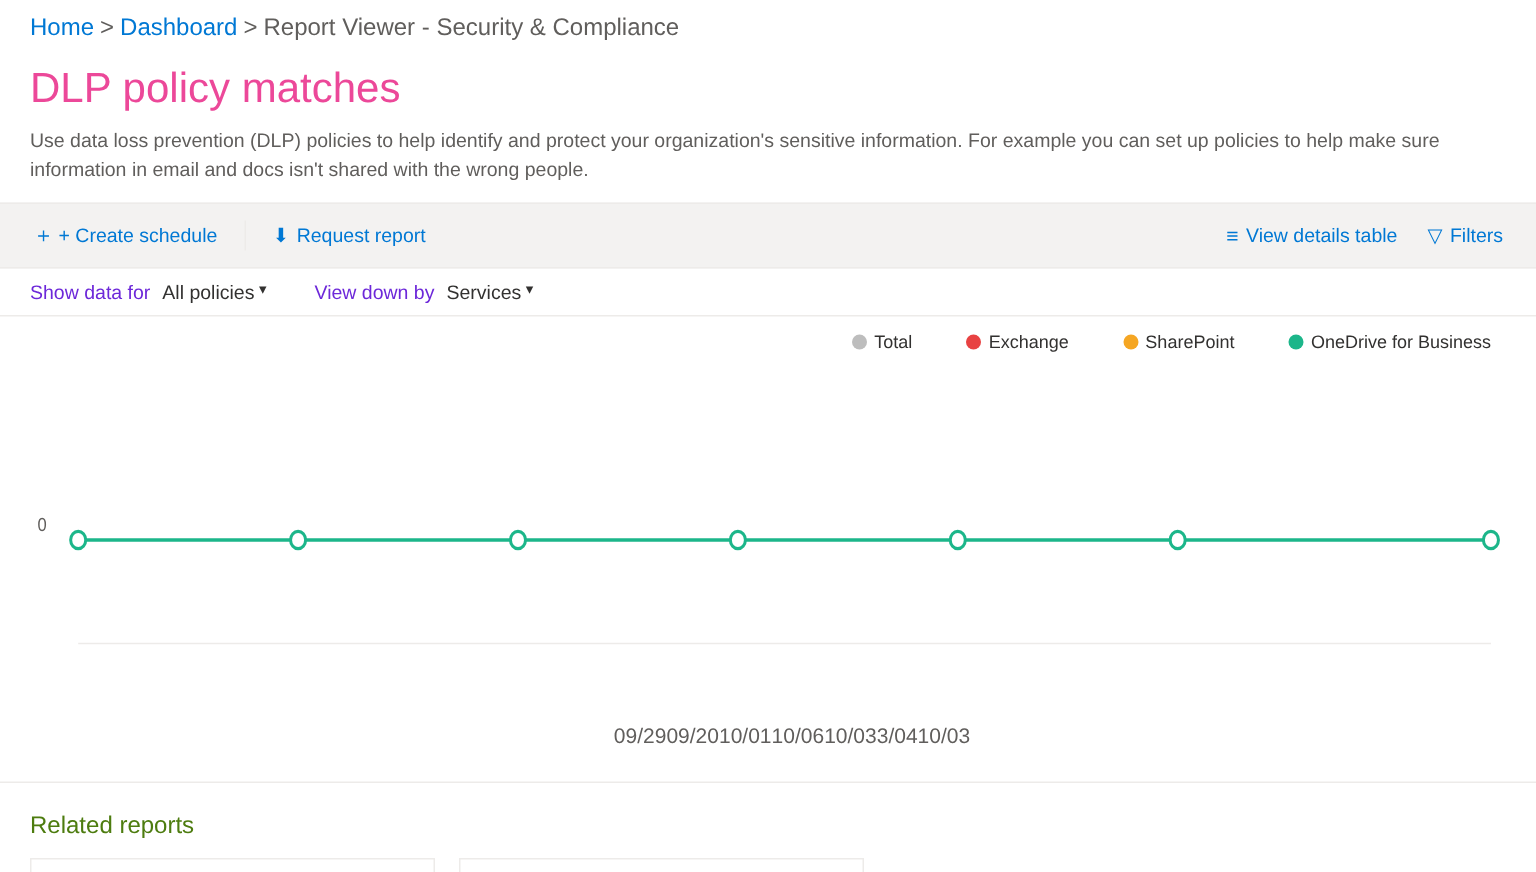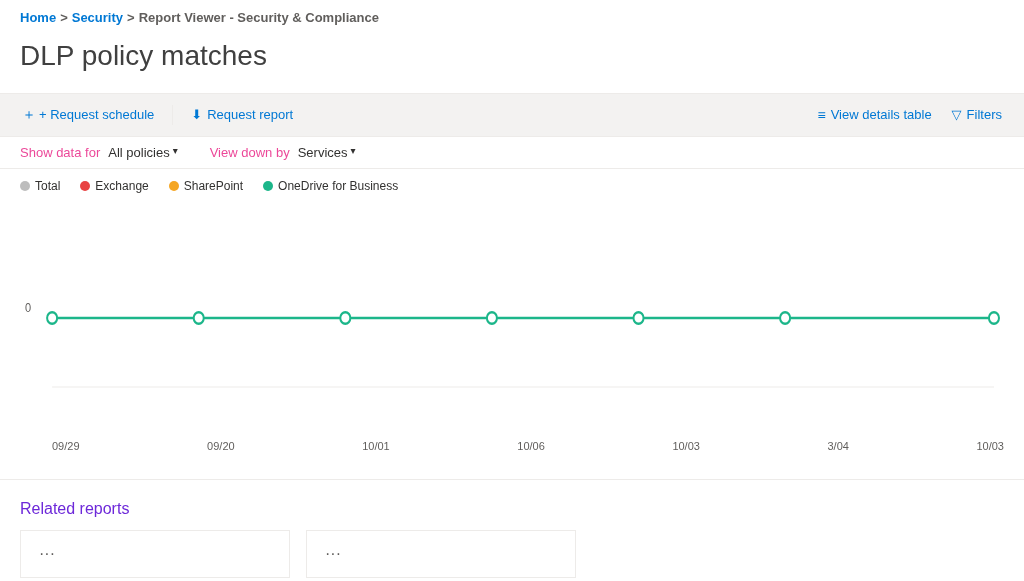--- a/index.html
+++ b/index.html
@@ -9,39 +9,38 @@
       color: #323130;
       background: #fff;
       padding: 0;
     }
 
     
     .breadcrumb {
       display: flex;
       align-items: center;
       padding: 10px 20px 6px 20px;
-      font-size: 13px;
+      font-size: 16px;
       color: #605e5c;
       gap: 4px;
-      font-weight: bold;
     }
     .breadcrumb a {
       color: #0078d4;
       text-decoration: none;
     }
     .breadcrumb .sep { color: #605e5c; }
 
     
     .page-header {
       padding: 8px 20px 12px 20px;
     }
     .page-title {
       font-size: 28px;
       font-weight: 300;
-      color: #404040;
+      color: #ec4899;
       line-height: 1.2;
       margin-bottom: 8px;
     }
     .page-description {
       font-size: 13px;
       color: #605e5c;
       line-height: 1.5;
       max-width: 980px;
     }
 
@@ -94,21 +93,21 @@
 
     
     .filter-bar {
       display: flex;
       align-items: center;
       padding: 8px 20px;
       gap: 8px;
       font-size: 13px;
       border-bottom: 1px solid #edebe9;
     }
-    .filter-label { color: #ec4899; }
+    .filter-label { color: #6d28d9; }
     .filter-dropdown {
       display: flex;
       align-items: flex-start;
       gap: 3px;
       cursor: pointer;
       color: #323130;
       font-size: 13px;
     }
     .filter-sep { color: #605e5c; margin: 0 8px; }
 
@@ -116,22 +115,22 @@
     .chart-container {
       padding: 10px 20px 0 20px;
       position: relative;
       height: 300px;
     }
 
     
     .chart-legend {
       display: flex;
       align-items: center;
-      justify-content: flex-start;
-      gap: 20px;
+      justify-content: flex-end;
+      gap: 36px;
       padding-right: 10px;
       margin-bottom: 10px;
       font-size: 12px;
     }
     .legend-item {
       display: flex;
       align-items: center;
       gap: 5px;
     }
     .legend-dot {
@@ -147,38 +146,38 @@
     }
     .chart-svg-wrapper svg {
       width: 100%;
       height: 230px;
       overflow: visible;
     }
 
     
     .x-axis-labels {
       display: flex;
-      justify-content: space-between;
+      justify-content: center;
       padding: 4px 0 0 32px;
-      font-size: 11px;
+      font-size: 14px;
       color: #605e5c;
       margin-right: 0;
     }
 
     
     .related-section {
       padding: 20px 20px 20px 20px;
       border-top: 1px solid #edebe9;
       margin-top: 10px;
     }
     .related-title {
       font-size: 16px;
       font-weight: 400;
       margin-bottom: 12px;
-      color: #6d28d9;
+      color: #4d7c0f;
     }
     .related-cards {
       display: flex;
       gap: 16px;
     }
     .related-card {
       display: flex;
       align-items: center;
       justify-content: space-between;
       border: 1px solid #edebe9;
@@ -200,34 +199,35 @@
       height: 20px;
       background: #edebe9;
     }
   </style>
 </head>
 <body>
 
 <div class="breadcrumb">
   <a href="#">Home</a>
   <span class="sep">&gt;</span>
-  <a href="#">Security</a>
+  <a href="#">Dashboard</a>
   <span class="sep">&gt;</span>
   <span>Report Viewer - Security &amp; Compliance</span>
 </div>
 
 <div class="page-header">
   <div class="page-title">DLP policy matches</div>
+  <div class="page-description">Use data loss prevention (DLP) policies to help identify and protect your organization's sensitive information. For example you can set up policies to help make sure information in email and docs isn't shared with the wrong people.</div>
 </div>
 
 <div class="toolbar">
   <div class="toolbar-left">
     <button class="toolbar-btn">
       <span class="btn-icon">＋</span>
-      <span style="margin-left:-2px">+ Request schedule</span>
+      <span style="margin-left:-2px">+ Create schedule</span>
     </button>
     <div class="divider-v"></div>
     <button class="toolbar-btn">
       <span class="btn-icon" style="font-size:13px;">⬇</span>
       <span>Request report</span>
     </button>
   </div>
   <div class="toolbar-right">
     <button class="toolbar-right-btn">
       <span style="font-size:14px; color:#0078d4;">≡</span>

